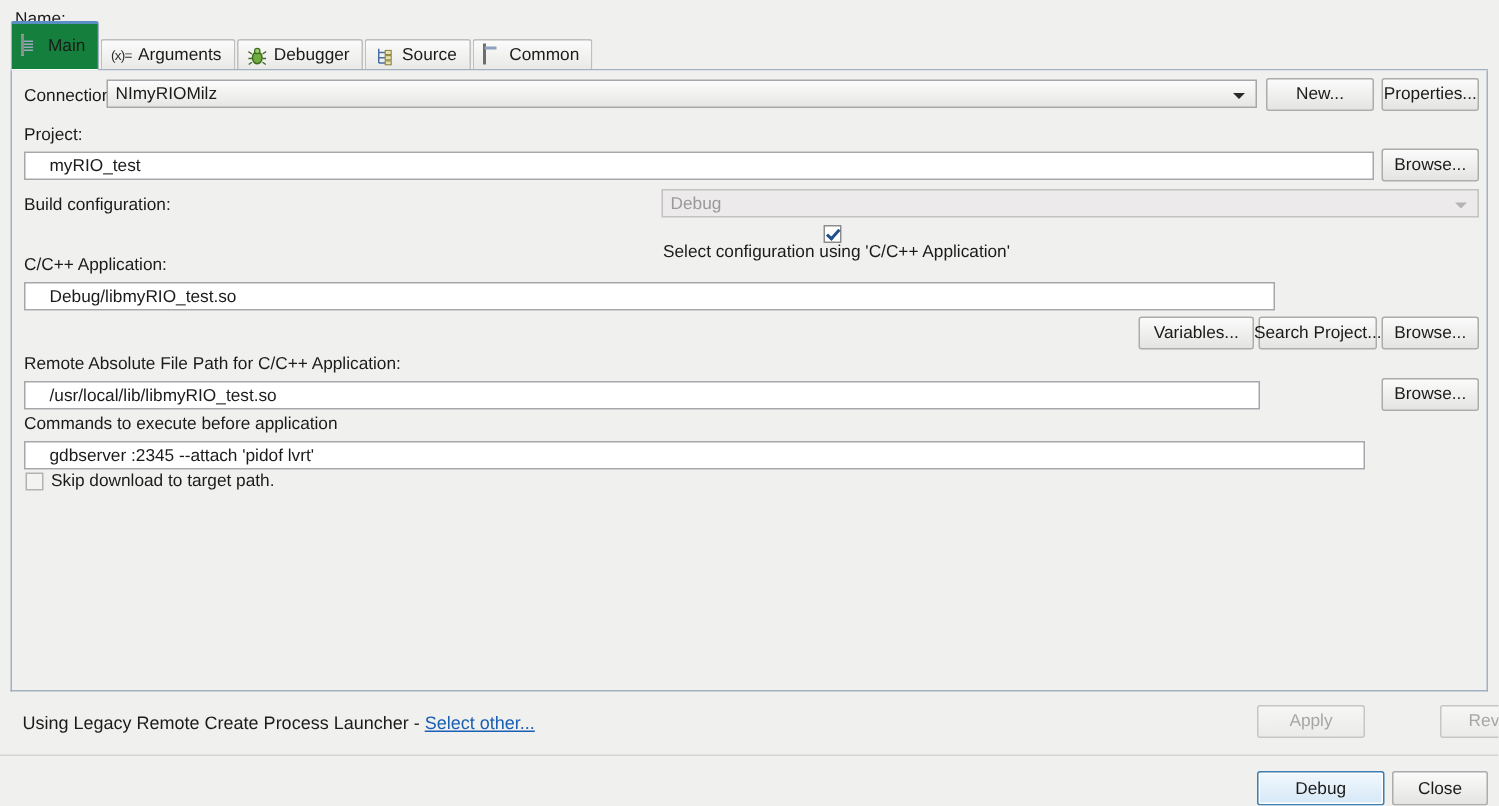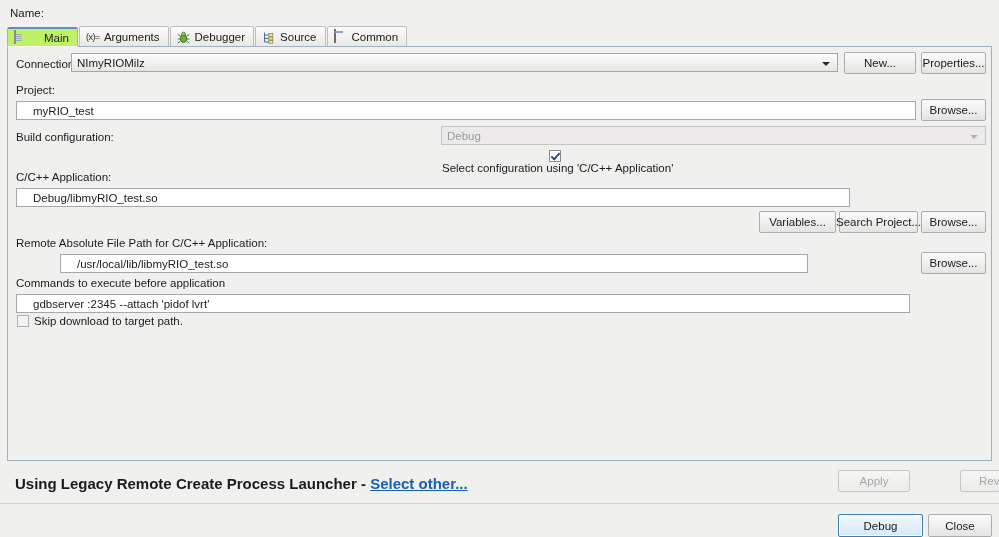--- a/index.html
+++ b/index.html
@@ -83,28 +83,27 @@
     margin-right: 1px;
   }
   .tab .ticon {
     width: 14px;
     height: 14px;
     margin-right: 4px;
     position: relative;
     flex: 0 0 auto;
   }
   .tab.selected {
-    background: #bef264;
+    background: #15803d;
     border: 1px solid #a3b0bf;
     border-top: 2px solid #5b8ec4;
     border-bottom: 1px solid #ffffff;
-    height: 20px;
+    height: 33px;
     margin-bottom: -1px;
     border-radius: 2px 2px 0 0;
-    gap: 12px;
   }
   .tab.unselected {
     background: linear-gradient(#fbfbfb, #e9e9e7);
     border: 1px solid #bfbfbf;
     border-bottom: none;
     border-radius: 2px 2px 0 0;
   }
 
   
   .icon-doc {
@@ -275,24 +274,23 @@
     top: 466px;
     width: 985px;
     height: 32px;
     display: flex;
     align-items: center;
   }
   .status-text {
     position: absolute;
     left: 8px;
     top: 9px;
-    font-size: 15px;
-    color: #1b1b1b;
-    white-space: nowrap;
-    font-weight: bold;
+    font-size: 12px;
+    color: #1b1b1b;
+    white-space: nowrap;
   }
   .status-link {
     color: #1a5fb4;
     text-decoration: underline;
     cursor: pointer;
   }
   .sep {
     position: absolute;
     left: 0;
     top: 503px;
@@ -387,21 +385,21 @@
       </div>
 
       <span class="field-label" style="left:8px; top:124px;">C/C++ Application:</span>
       <div class="text-input" style="left:8px; top:141px; width:834px;">Debug/libmyRIO_test.so</div>
 
       <div class="btn" style="left:751px; top:164px; width:77px;">Variables...</div>
       <div class="btn" style="left:831px; top:164px; width:79px;">Search Project...</div>
       <div class="btn" style="left:913px; top:164px; width:65px;">Browse...</div>
 
       <span class="field-label" style="left:8px; top:190px;">Remote Absolute File Path for C/C++ Application:</span>
-      <div class="text-input" style="left:8px; top:207px; width:748px;margin-left:44px;">/usr/local/lib/libmyRIO_test.so</div>
+      <div class="text-input" style="left:8px; top:207px; width:824px;">/usr/local/lib/libmyRIO_test.so</div>
       <div class="btn" style="left:913px; top:205px; width:65px;">Browse...</div>
 
       <span class="field-label" style="left:8px; top:230px;">Commands to execute before application</span>
       <div class="text-input" style="left:8px; top:247px; width:894px;">gdbserver :2345 --attach 'pidof lvrt'</div>
 
       <div class="checkrow" style="left:9px; top:268px;">
         <span class="checkbox unchecked"></span>
         <span>Skip download to target path.</span>
       </div>
 

